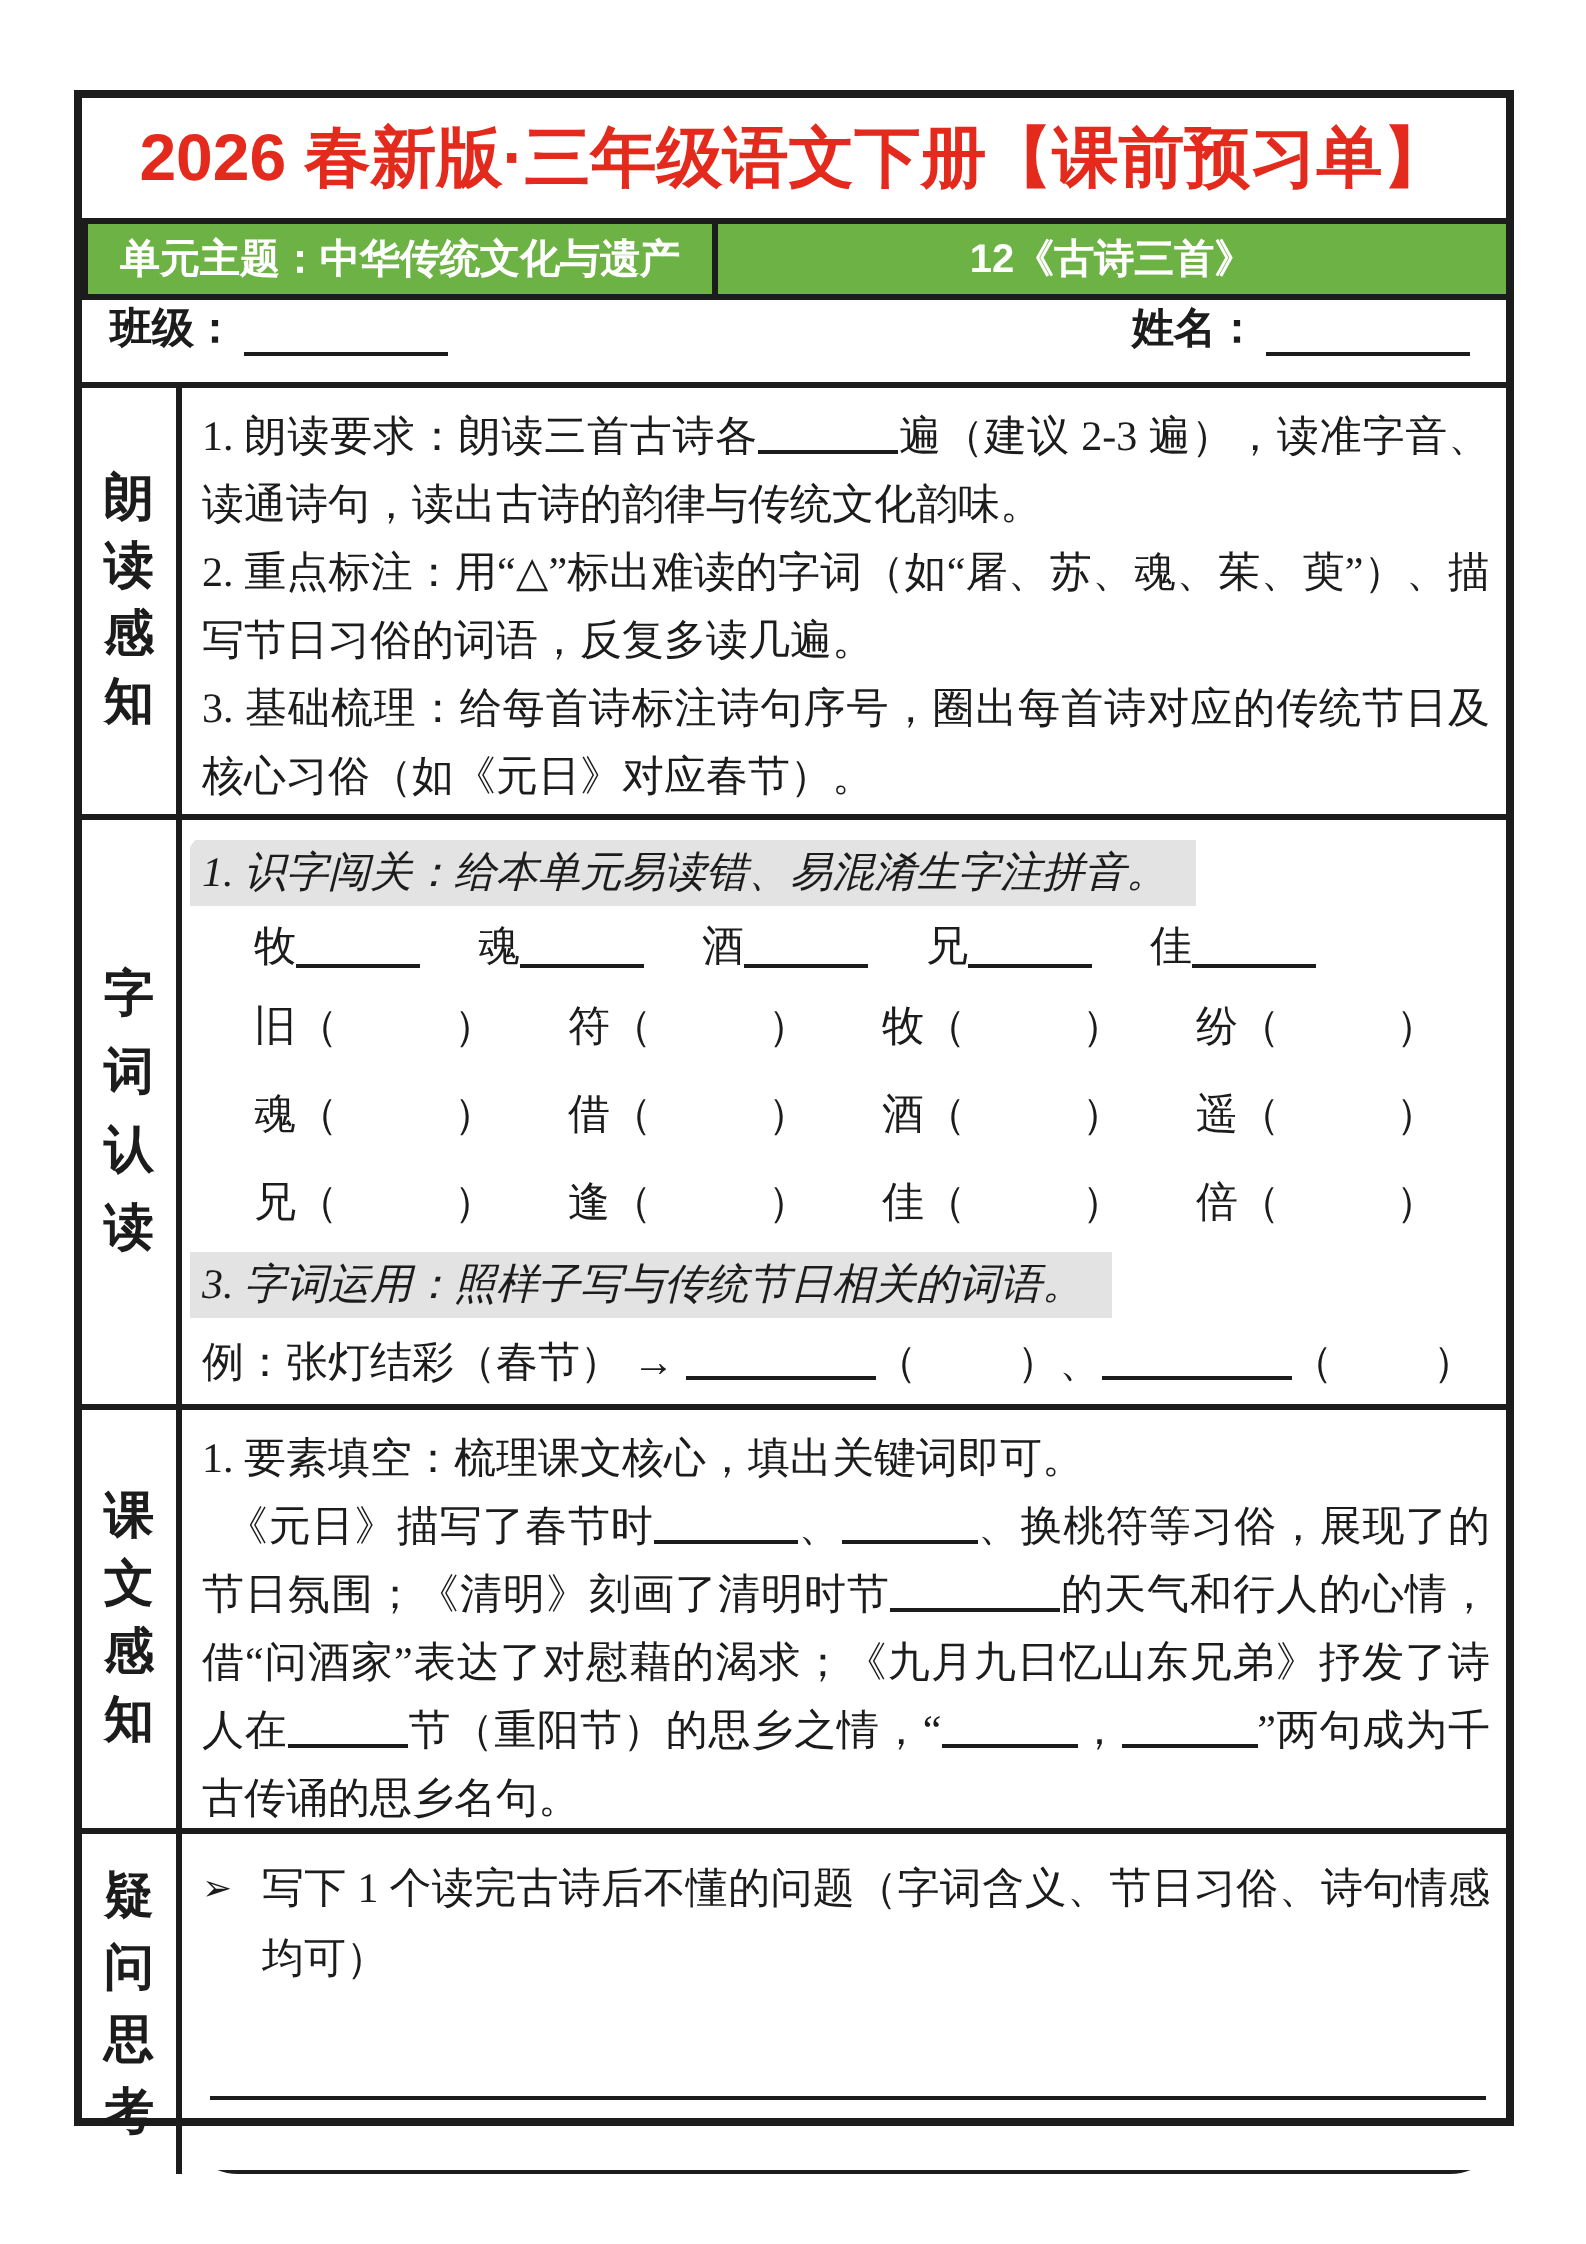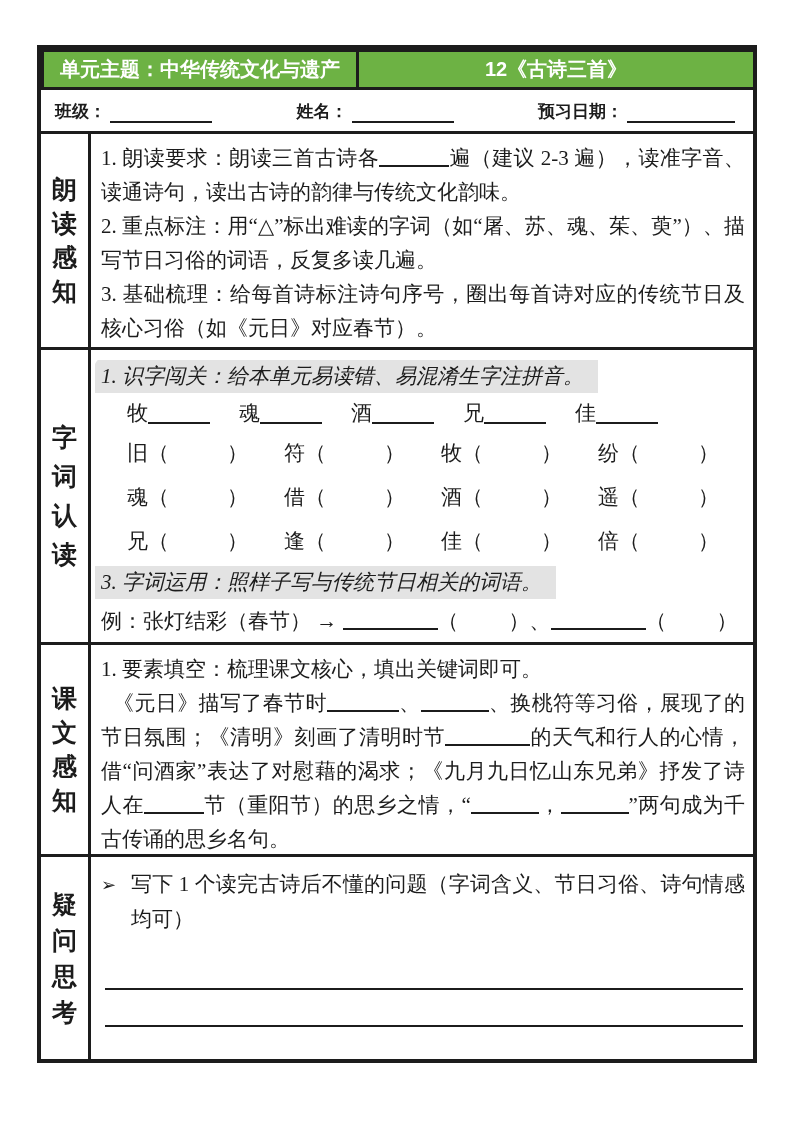--- a/index.html
+++ b/index.html
@@ -27,22 +27,22 @@
     height:41px;flex:0 0 41px;display:flex;border-top:3px solid var(--ink);border-bottom:3px solid var(--ink);
     background:var(--header-green);
     font-family:"Liberation Sans","DejaVu Sans",sans-serif;font-weight:700;color:#fff;font-size:20px;
   }
   .unit-cell{display:flex;align-items:center;justify-content:center;white-space:nowrap;}
   .u1{width:112px;flex:0 0 112px;}
   .u2{width:318px;flex:0 0 318px;border-left:3px solid var(--ink);border-right:3px solid var(--ink);}
   .u3{flex:1;}
   
   .info-row{
-    height:41px;flex:0 0 41px;display:flex;align-items:center;justify-content:space-between;
-    padding:0 18px 0 14px;font-family:"Liberation Sans","DejaVu Sans",sans-serif;font-weight:700;font-size:17px;gap:28px;
+    height:41px;flex:0 0 41px;display:flex;align-items:flex-start;justify-content:space-between;
+    padding:0 18px 0 14px;font-family:"Liberation Sans","DejaVu Sans",sans-serif;font-weight:700;font-size:21px;gap:28px;
   }
   .info-item{display:flex;align-items:flex-end;white-space:nowrap;}
   .info-line{display:inline-block;border-bottom:2px solid var(--ink);height:24px;margin-left:4px;}
   .w100{width:102px;} .w105{width:108px;}
   
   .sections{flex:1;display:flex;flex-direction:column;}
   .sec-row{display:flex;border-top:3px solid var(--ink);}
   .sec-langdu{height:216px;flex:0 0 216px;}
   .sec-zici{height:295px;flex:0 0 295px;}
   .sec-kewen{height:212px;flex:0 0 212px;}
@@ -79,39 +79,36 @@
   .b-text{flex:1;text-align:justify;}
   .write-line{border-bottom:2px solid var(--ink);height:37px;margin:0 2px 0 4px;}
   .write-line.first{margin-top:16px;}
 </style>
 </head>
 <body>
 
 <div class="page">
   <div class="sheet">
 
+    <div class="title-row">2026 春新版·三年级语文下册【课前预习单】</div>
 
     <div class="unit-row">
       <div class="unit-cell u2">单元主题：中华传统文化与遗产</div>
       <div class="unit-cell u3">12《古诗三首》</div>
     </div>
 
     <div class="info-row">
       <div class="info-item">
         <span>班级：</span>
         <span class="info-line w100"></span>
       </div>
       <div class="info-item">
         <span>姓名：</span>
         <span class="info-line w100"></span>
       </div>
-      <div class="info-item">
-        <span>预习日期：</span>
-        <span class="info-line w105"></span>
-      </div>
     </div>
 
     <div class="sections">
         <div class="sec-row sec-langdu">
           <div class="sec-label">
             <div class="lab-ch">朗</div>
             <div class="lab-ch">读</div>
             <div class="lab-ch">感</div>
             <div class="lab-ch">知</div>
           </div>

